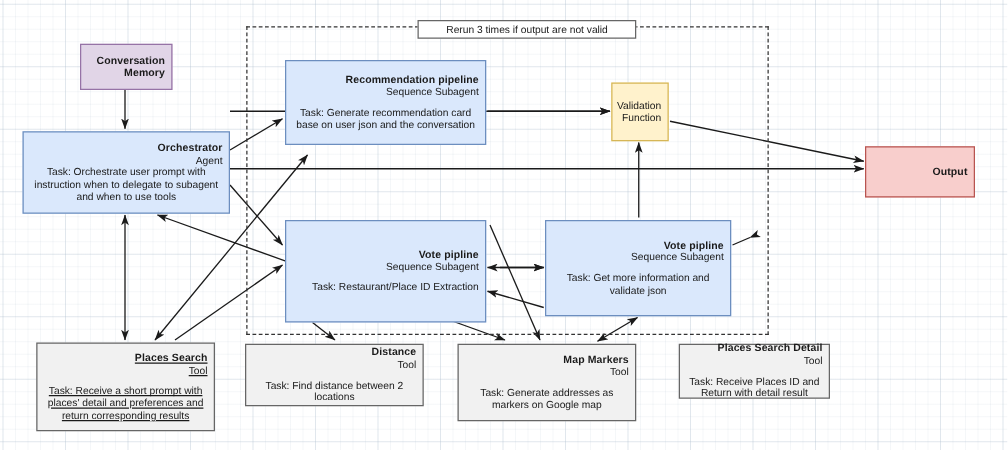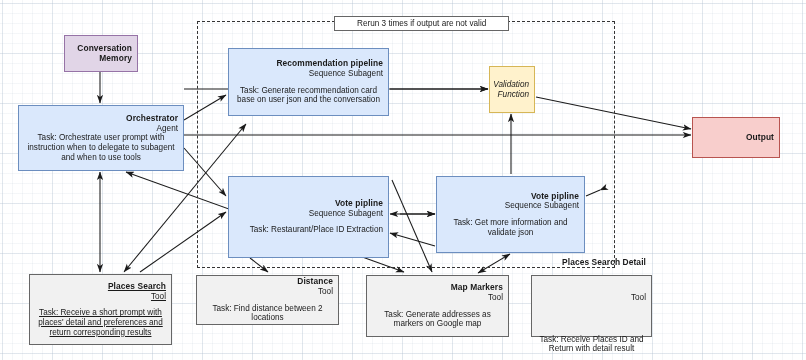--- a/index.html
+++ b/index.html
@@ -58,21 +58,20 @@
     background: #e1d5e7;
     border-color: #9673a6;
   }
   .node.tool {
     background: #f1f1f1;
     border-color: #666666;
   }
   .node.validation {
     background: #fff2cc;
     border-color: #d6b656;
-    font-style: italic;
   }
   .node.output {
     background: #f8cecc;
     border-color: #b85450;
   }
   .dashed-group {
     position: absolute;
     box-sizing: border-box;
     border: 1.4px dashed #333333;
     background: transparent;
@@ -199,19 +198,19 @@
     <div class="n-sub">Tool</div>
     <div class="n-task">Task: Find distance between 2 locations</div>
   </div>
 
   <div class="node tool" style="left:366px; top:275px; width:143px; height:62px;">
     <div class="n-title">Map Markers</div>
     <div class="n-sub">Tool</div>
     <div class="n-task">Task: Generate addresses as markers on Google map</div>
   </div>
 
-  <div class="node tool" style="left:531px; top:275px; width:121px; height:62px;gap:25px;">
+  <div class="node tool" style="left:543px; top:275px; width:121px; height:44px;">
     <div class="n-title">Places Search Detail</div>
     <div class="n-sub">Tool</div>
     <div class="n-task">Task: Receive Places ID and Return with detail result</div>
   </div>
 
 </div>
 
 </body></html>

